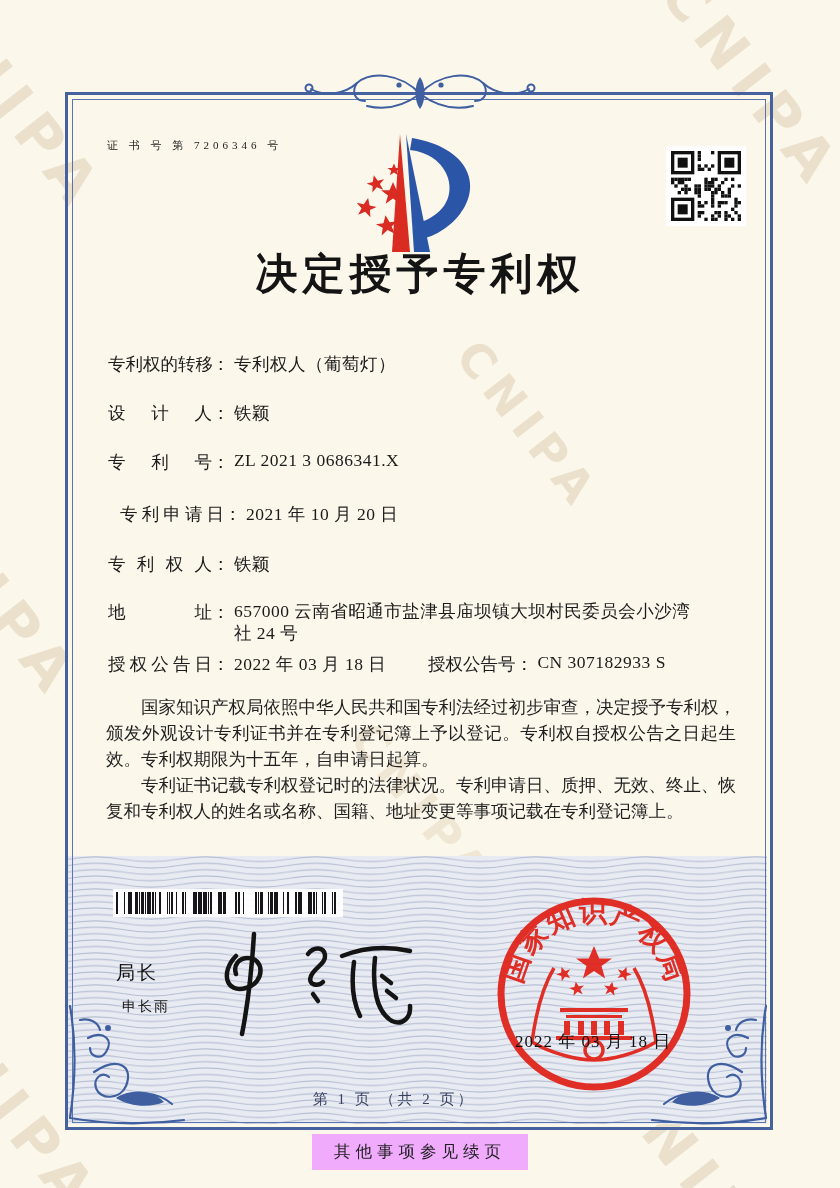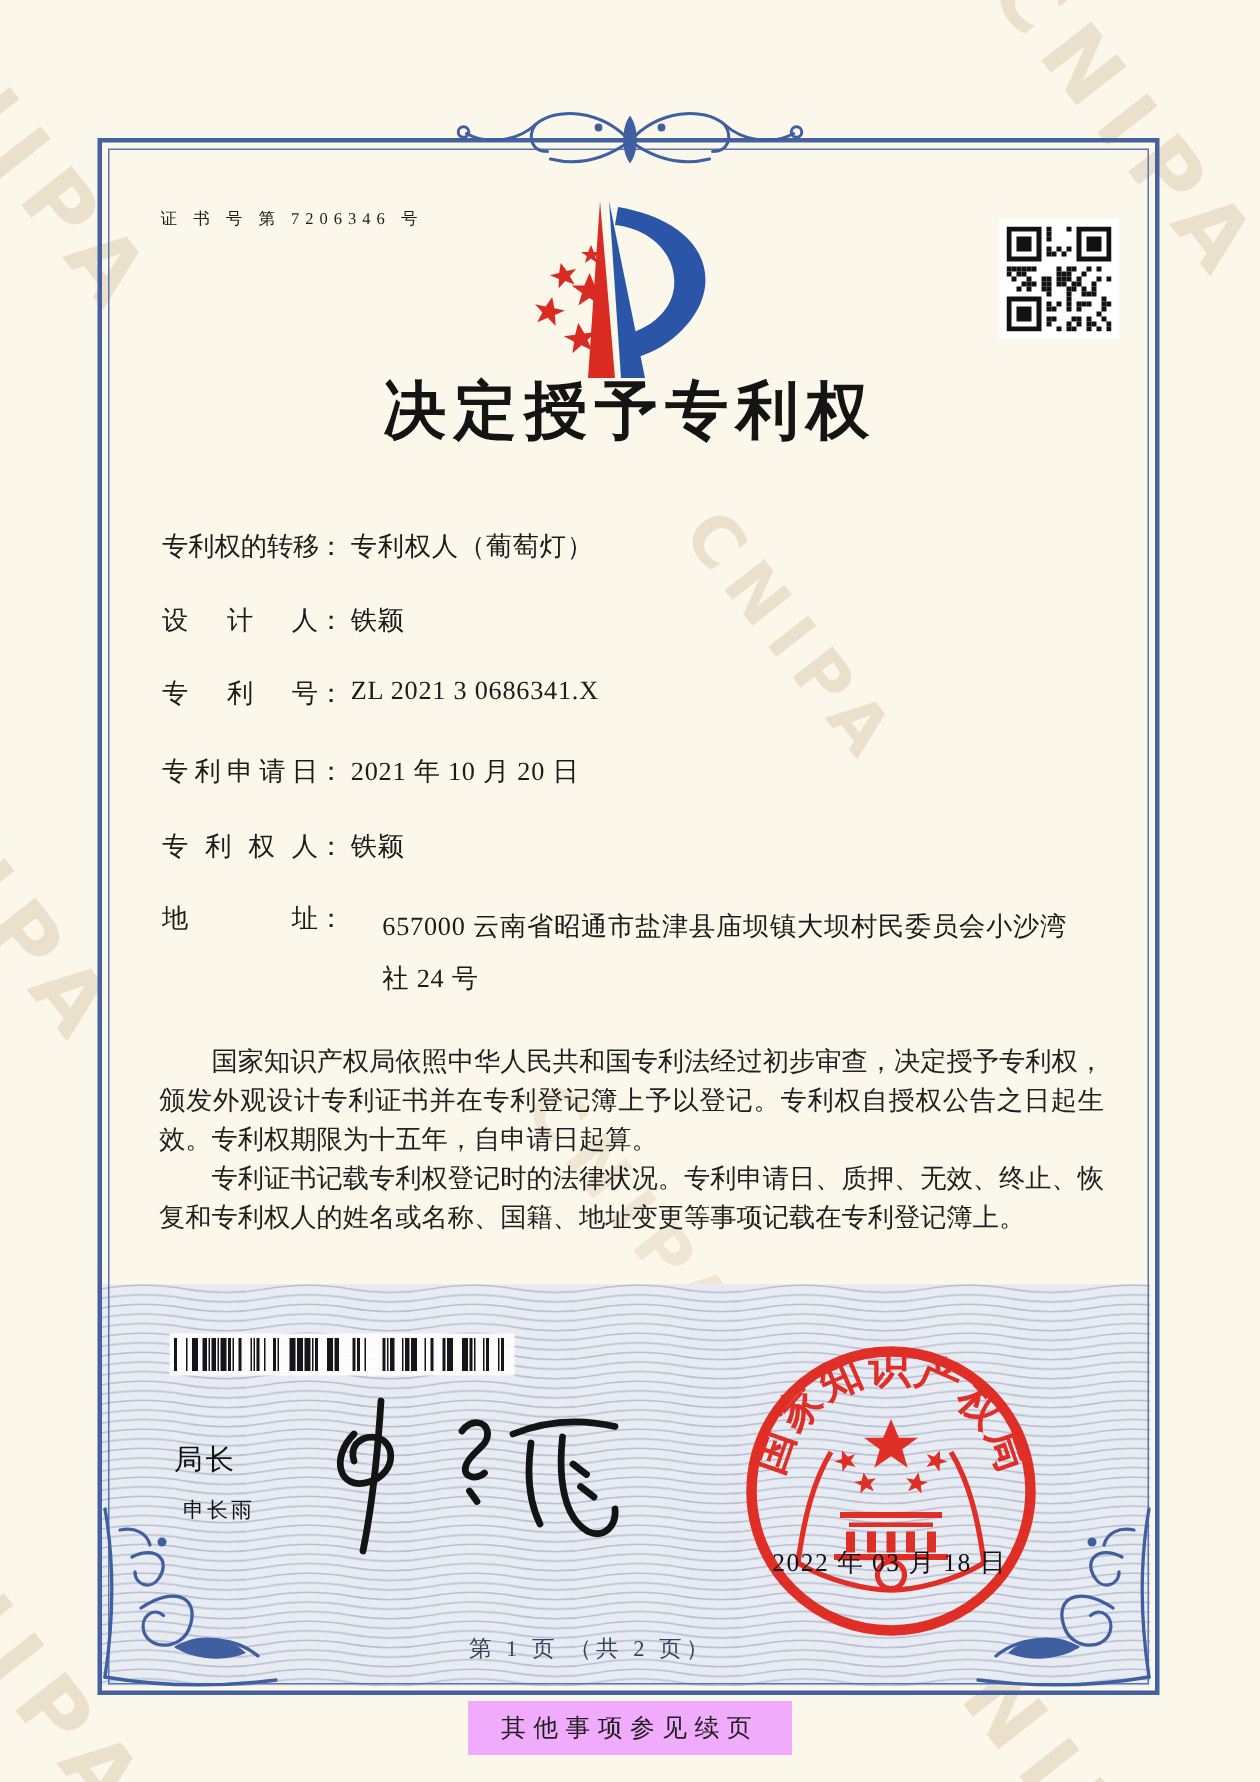--- a/index.html
+++ b/index.html
@@ -25,21 +25,21 @@
 
   
   .certno{position:absolute; left:107px; top:138px; font-size:11px; letter-spacing:4px; color:#1c1c1c; z-index:5;}
   .title{position:absolute; left:0; top:246px; width:840px; text-align:center;
       font-size:42px; font-weight:bold; letter-spacing:5px; color:#141414; z-index:5;}
 
   .row{position:absolute; left:108px; font-size:17.5px; color:#1b1b1b; white-space:nowrap; z-index:5;}
   .lbl{display:inline-block; width:104px; text-align:justify; text-align-last:justify; vertical-align:top;}
   .colon{display:inline-block; vertical-align:top;}
   .val{display:inline-block; vertical-align:top; letter-spacing:.5px;}
-  .val.wrap{white-space:normal; width:474px; line-height:35px;margin-left:21px;}
+  .val.wrap{white-space:normal; width:474px; line-height:22px;}
   .row2col .grp2{position:absolute; left:320px; top:0; white-space:nowrap;}
 
   .paras{position:absolute; left:106px; top:694px; width:630px; font-size:17.5px; line-height:26px;
       color:#1f1f1f; text-align:justify; z-index:5;}
   .paras p{margin:0; text-indent:2em;}
 
   .barcode-box{position:absolute; left:113px; top:889px; width:230px; height:28px;
       background:rgba(255,255,255,.9); z-index:5; display:flex; align-items:center; justify-content:center;}
   .sig-title{position:absolute; left:116px; top:960px; font-size:19px; letter-spacing:2px; color:#111; z-index:5;}
   .sig-name{position:absolute; left:102px; top:998px; font-size:14px; letter-spacing:2px; color:#111; z-index:5;margin-left:20px;}
@@ -257,31 +257,41 @@
     <span class="val">专利权人（葡萄灯）</span>
   </div>
   <div class="row" style="top:401px;">
     <span class="lbl">设计人</span><span class="colon">：</span>
     <span class="val">铁颖</span>
   </div>
   <div class="row" style="top:450px;">
     <span class="lbl">专利号</span><span class="colon">：</span>
     <span class="val">ZL 2021 3 0686341.X</span>
   </div>
-  <div class="row" style="top:502px;">
+  <div class="row" style="top:502px;margin-left:12px;">
     <span class="lbl">专利申请日</span><span class="colon">：</span>
     <span class="val">2021 年 10 月 20 日</span>
   </div>
   <div class="row" style="top:552px;">
     <span class="lbl">专利权人</span><span class="colon">：</span>
     <span class="val">铁颖</span>
   </div>
   <div class="row" style="top:600px;">
     <span class="lbl">地址</span><span class="colon">：</span>
     <span class="val wrap">657000 云南省昭通市盐津县庙坝镇大坝村民委员会小沙湾社 24 号</span>
+  </div>
+  <div class="row row2col" style="top:652px;">
+    <span>
+      <span class="lbl">授权公告日</span><span class="colon">：</span>
+      <span class="val">2022 年 03 月 18 日</span>
+    </span>
+    <span class="grp2">
+      <span>授权公告号</span><span class="colon">：</span>
+      <span class="val">CN 307182933 S</span>
+    </span>
   </div>
 
   <div class="paras">
     <p>国家知识产权局依照中华人民共和国专利法经过初步审查，决定授予专利权，颁发外观设计专利证书并在专利登记簿上予以登记。专利权自授权公告之日起生效。专利权期限为十五年，自申请日起算。</p>
     <p>专利证书记载专利权登记时的法律状况。专利申请日、质押、无效、终止、恢复和专利权人的姓名或名称、国籍、地址变更等事项记载在专利登记簿上。</p>
   </div>
 
   <div class="barcode-box">
     <svg id="bc" width="224" height="22">
         <rect x="0" y="0" width="2" height="22" fill="#16161a"></rect>

